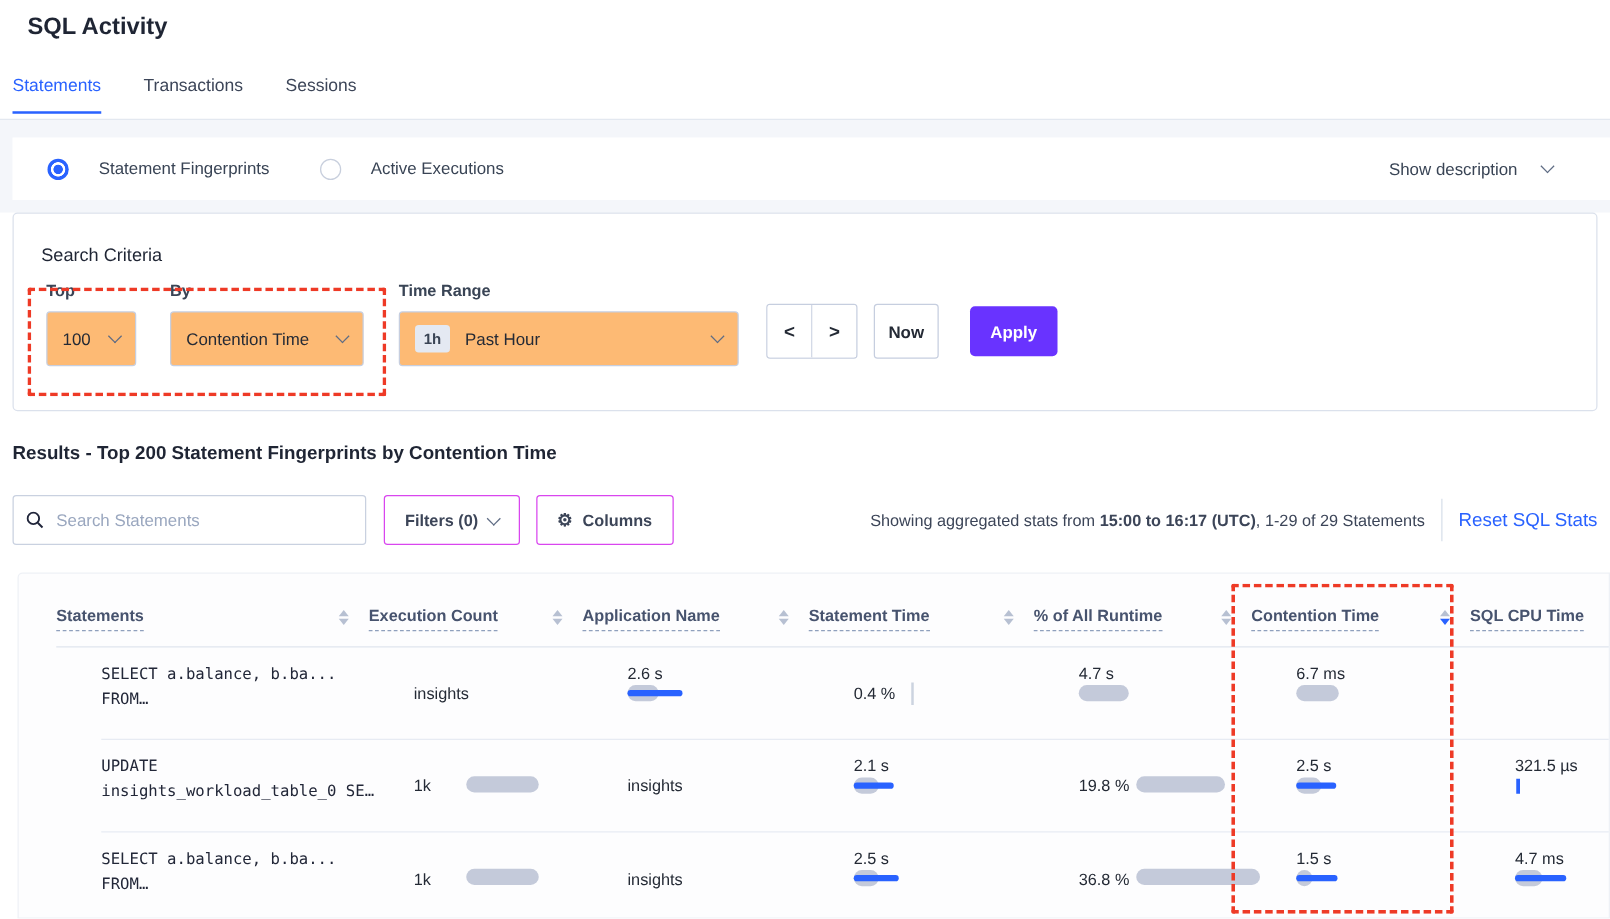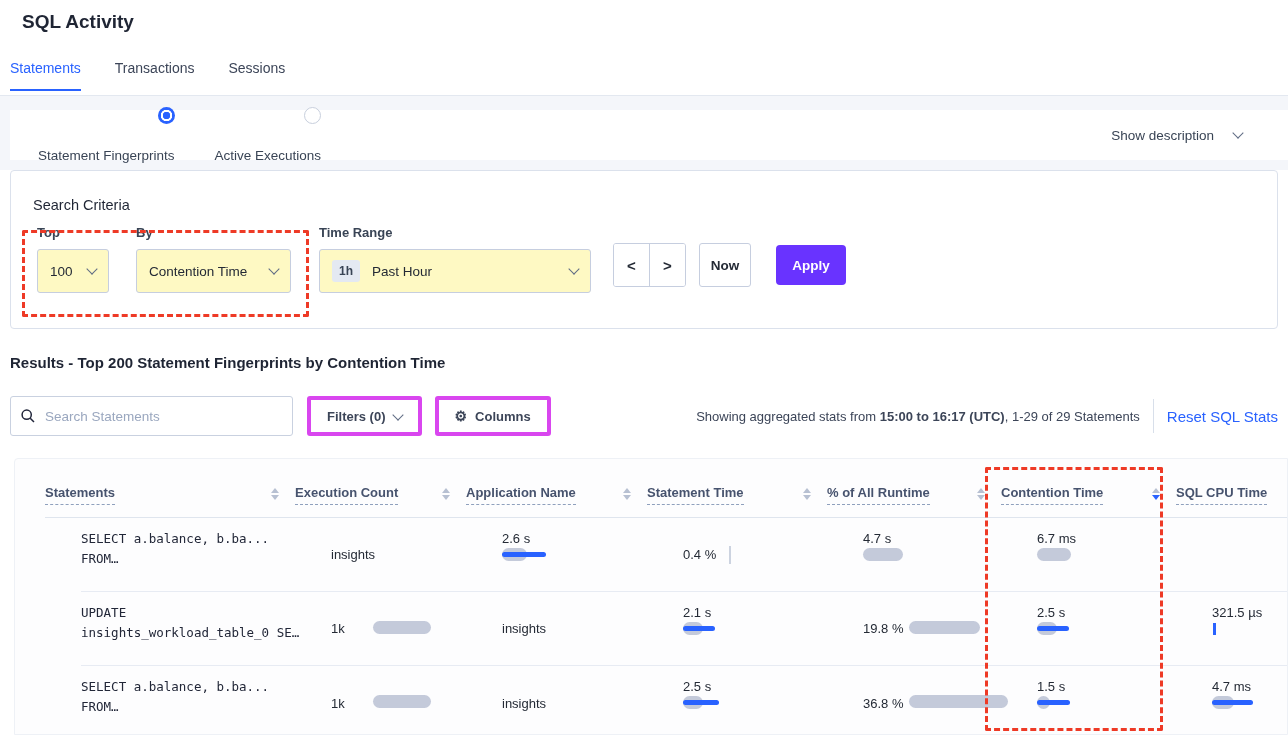--- a/index.html
+++ b/index.html
@@ -10,37 +10,37 @@
   .page-title{position:absolute;top:11px;left:22px;font-size:19px;font-weight:700;color:#1f2534;}
   .tabs{position:absolute;top:60px;left:10px;display:flex;gap:34px;font-size:14px;color:#3c4558;}
   .tab{padding-bottom:13px;cursor:pointer;}
   .tab.active{color:#2962ff;border-bottom:2.5px solid #2962ff;font-weight:400;}
   .tabs-border{position:absolute;top:95px;left:0;right:0;height:1px;background:#e3e8f0;}
 
   
   .band{position:absolute;top:96px;left:0;right:0;height:74px;background:#f4f6fa;}
   .radio-card{position:absolute;top:14px;left:10px;right:0;height:50px;background:#fff;
               display:flex;align-items:center;padding-left:28px;box-sizing:border-box;}
-  .radio-opt{display:flex;align-items:flex-end;gap:24px;font-size:13.5px;color:#394455;cursor:pointer;flex-direction:column;}
+  .radio-opt{display:flex;align-items:flex-start;gap:24px;font-size:13.5px;color:#394455;cursor:pointer;}
   .radio-opt + .radio-opt{margin-left:40px;}
   .radio-dot{width:17px;height:17px;border-radius:50%;box-sizing:border-box;}
   .radio-dot.on{background:radial-gradient(circle,#2962ff 0 3.5px,#fff 4px 5.5px,#2962ff 6px);}
   .radio-dot.off{border:1px solid #c8cfdd;background:#fff;}
   .show-desc{margin-left:auto;margin-right:46px;display:flex;align-items:center;gap:20px;
              font-size:13.5px;color:#394455;cursor:pointer;}
   .chev{width:7px;height:7px;border-right:1.6px solid #5f6c84;border-bottom:1.6px solid #5f6c84;
         transform:rotate(45deg);margin-top:-4px;}
 
   
   .criteria{position:absolute;top:170px;left:10px;width:1268px;height:159px;background:#fff;
             border:1px solid #dbe1ec;border-radius:4px;box-sizing:border-box;}
   .criteria-title{position:absolute;top:26px;left:22px;font-size:14.5px;font-weight:400;color:#1f2534;}
   .field{position:absolute;top:54px;}
   .field-label{font-size:13px;font-weight:700;color:#394455;margin-bottom:9px;}
-  .select{height:44px;border:1px solid #c6cedf;border-radius:3px;background:#fef9c3;display:flex;
+  .select{height:44px;border:1px solid #c6cedf;border-radius:3px;background:#fdba74;display:flex;
           align-items:center;padding:0 12px;font-size:13.5px;color:#242a35;box-sizing:border-box;cursor:pointer;}
   .select .chev{margin-left:auto;}
   .badge-1h{background:#e4e9f2;color:#394455;font-weight:700;font-size:12px;border-radius:3px;
             padding:4px 7px;margin-right:12px;}
   .navgrp{position:absolute;top:72px;left:602px;display:flex;border:1px solid #c6cedf;border-radius:3px;
           overflow:hidden;background:#fff;}
   .navbtn{width:35px;height:42px;display:flex;align-items:center;justify-content:center;
           font-weight:700;font-size:15px;color:#242a35;cursor:pointer;background:#fff;}
   .navbtn:first-child{border-right:1px solid #c6cedf;}
   .now-btn{position:absolute;top:72px;left:688px;width:52px;height:44px;border:1px solid #c6cedf;
@@ -51,21 +51,21 @@
              align-items:center;justify-content:center;cursor:pointer;}
 
   
   .results-heading{position:absolute;top:354px;left:10px;font-size:15px;font-weight:700;color:#1f2534;}
   .toolbar{position:absolute;top:396px;left:10px;right:0;height:40px;display:flex;align-items:center;}
   .searchbox{width:283px;height:40px;border:1px solid #c9d1e0;border-radius:3px;display:flex;
              align-items:center;padding:0 10px;box-sizing:border-box;gap:8px;background:#fff;}
   .searchbox input{border:none;outline:none;flex:1;font-size:13.5px;color:#242a35;
                    font-family:"Liberation Sans",sans-serif;}
   .searchbox input::placeholder{color:#9aa7bf;}
-  .tb-btn{height:40px;border:4px solid #d946ef;border-radius:3px;background:#fff;display:flex;
+  .tb-btn{height:40px;border:1px solid #d946ef;border-radius:3px;background:#fff;display:flex;
           align-items:center;justify-content:center;gap:8px;font-size:13px;font-weight:700;
           color:#3c4558;padding:0 16px;box-sizing:border-box;cursor:pointer;}
   .tb-btn .chev{margin-top:-2px;}
   .gear{font-size:14px;color:#3c4558;}
   .tb-spacer{flex:1;}
   .showing{font-size:13px;color:#3c4558;text-align:right;}
   .tb-divider{width:1px;height:34px;background:#d8dfea;margin:0 13px;}
   .reset-link{font-size:15px;color:#2962ff;margin-right:10px;cursor:pointer;white-space:nowrap;}
 
   

